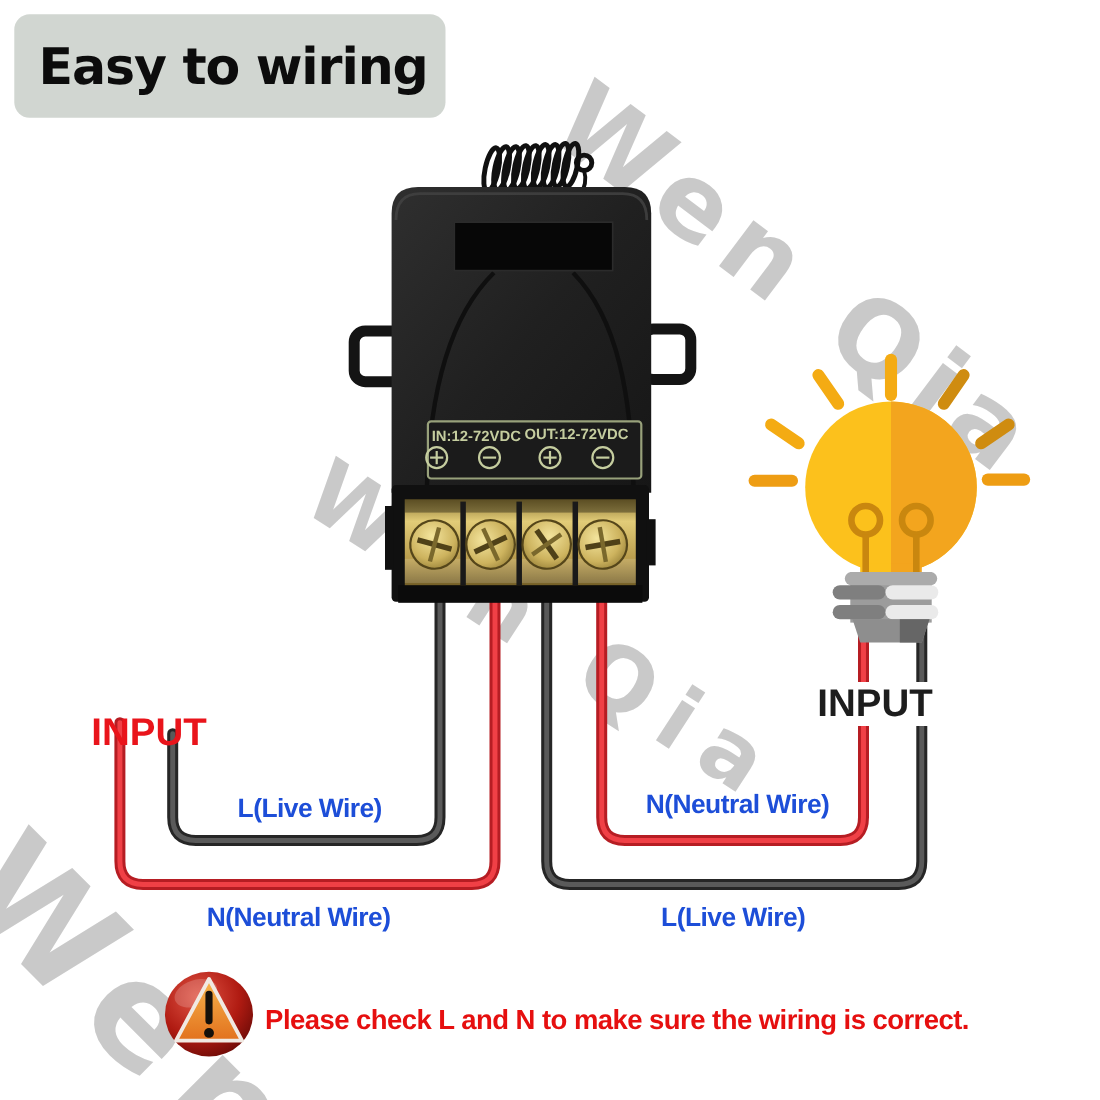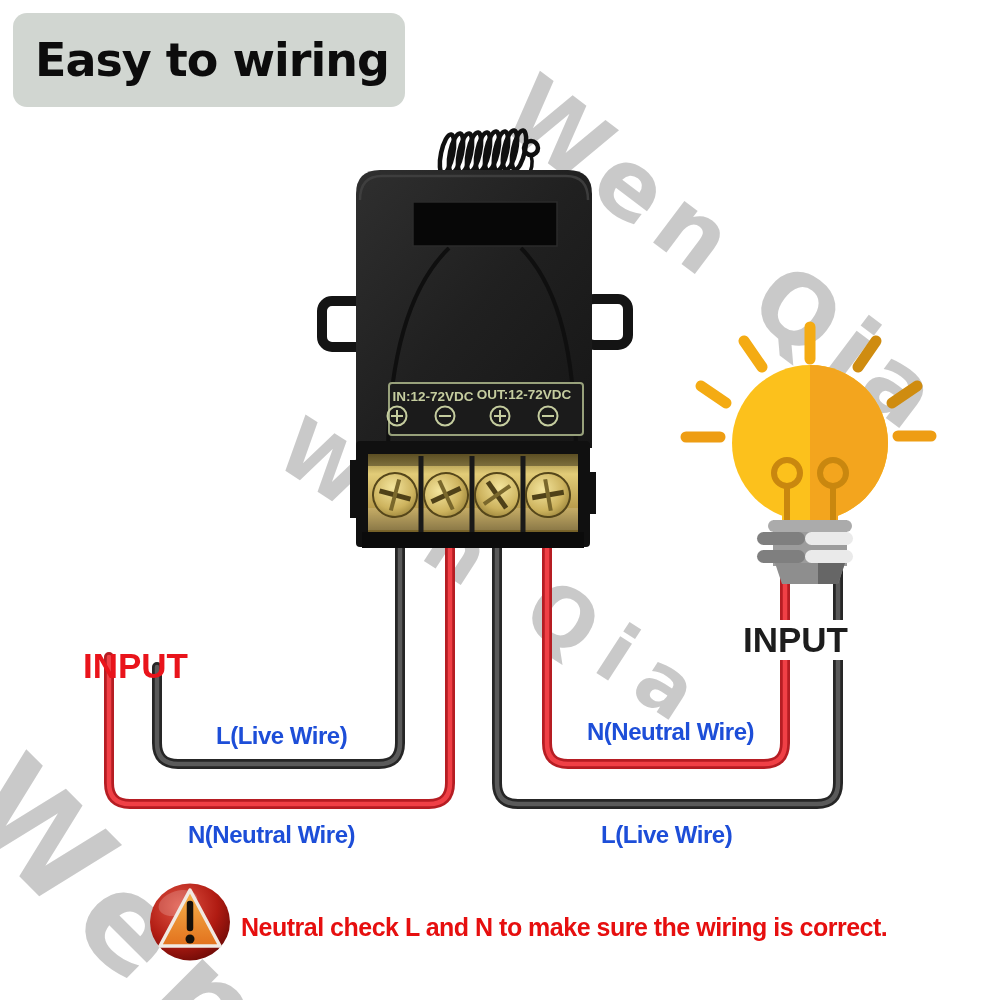--- a/index.html
+++ b/index.html
@@ -236,15 +236,15 @@
       <circle cx="190" cy="939" r="4.5" fill="#15100a"></circle>
     </g>
   </svg>
 
   <div class="lbl" id="input-label">INPUT</div>
   <div class="lbl" id="output-label">INPUT</div>
   <div class="lbl wirelbl" id="live-left">L(Live Wire)</div>
   <div class="lbl wirelbl" id="neutral-left">N(Neutral Wire)</div>
   <div class="lbl wirelbl" id="neutral-right">N(Neutral Wire)</div>
   <div class="lbl wirelbl" id="live-right">L(Live Wire)</div>
-  <div class="lbl" id="warning-text">Neutral check L and N to make sure the wiring is correct.</div>
+  <div class="lbl" id="warning-text">Please check L and N to make sure the wiring is correct.</div>
 
 </div>
 
 </body></html>

